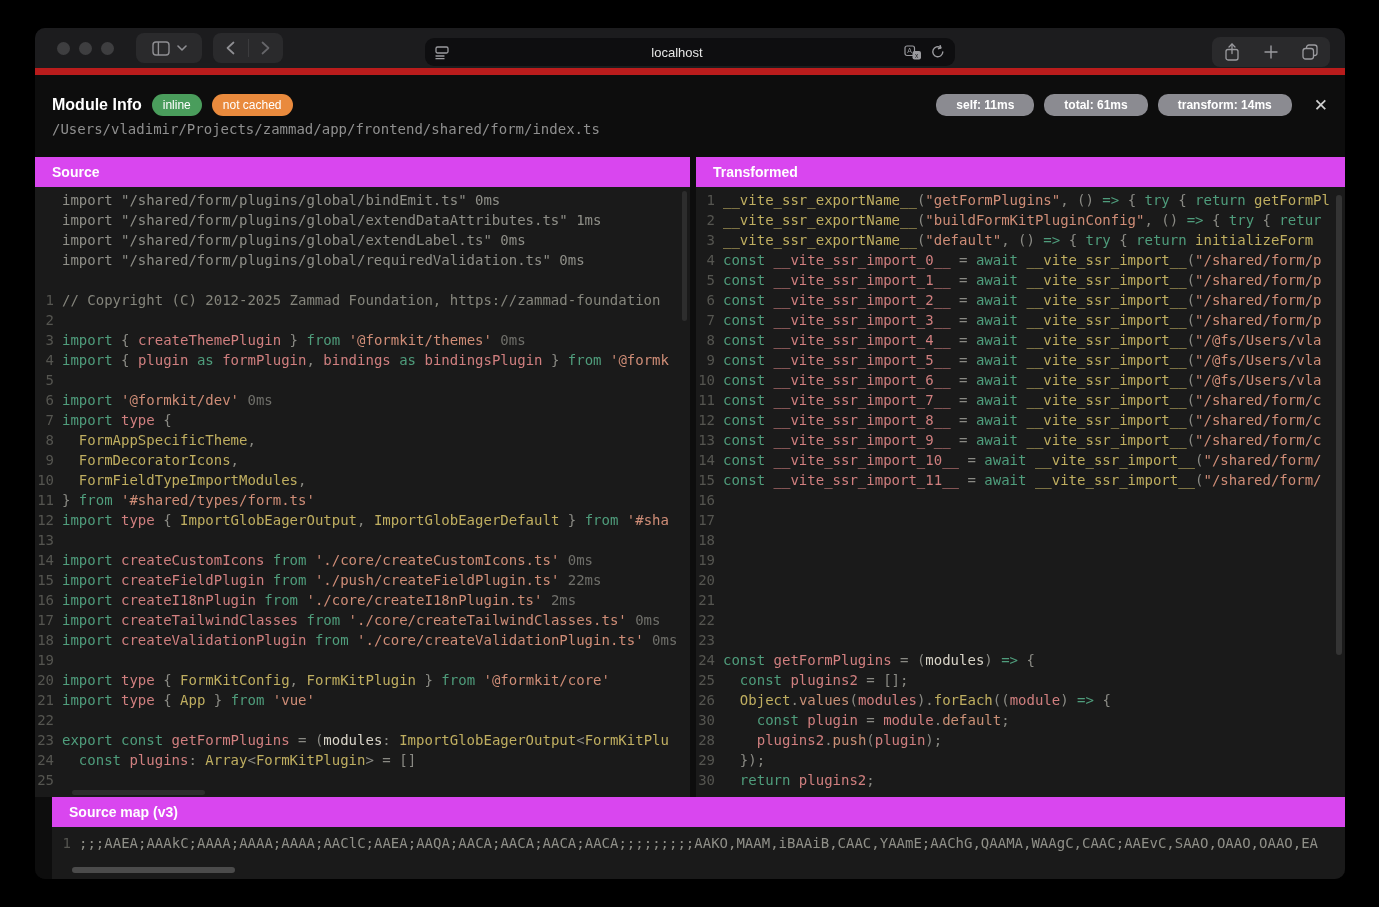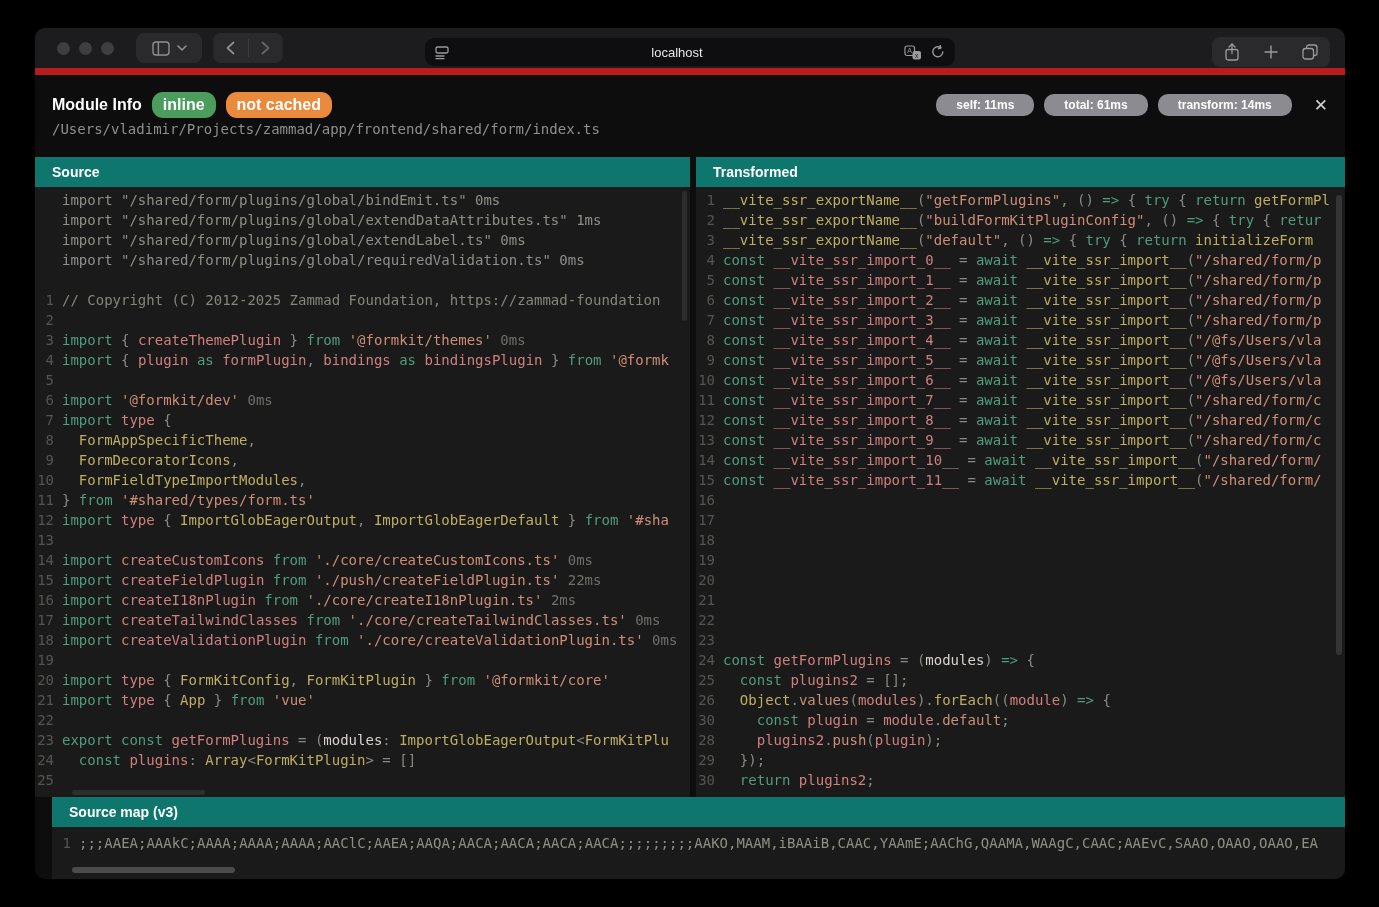--- a/index.html
+++ b/index.html
@@ -27,37 +27,37 @@
   .tb-right { position:absolute; right:15px; top:9px; width:118px; }
   .tb-right .btn { flex:1; display:flex; align-items:center; justify-content:center; height:100%; }
   svg.ic { display:block; }
 
   
   .page { position:absolute; top:47px; left:0; right:0; bottom:0; background:#0d0d0d; }
 
   .mi-row { position:absolute; top:16px; left:17px; right:17px; height:28px;
             display:flex; align-items:center; }
   .mi-title { color:#fff; font-size:16px; font-weight:bold; }
-  .badge { margin-left:10px; color:#fff; font-size:16px; font-weight:bold;
+  .badge { margin-left:10px; color:#fff; font-size:12px; font-weight:normal;
            padding:4px 11px; border-radius:11px; }
   .badge-green { background:#4a9d5c; }
   .badge-orange { background:#e98a3d; }
   .mi-right { margin-left:auto; display:flex; align-items:center; gap:10px; }
   .timing { background:#8b8b91; color:#fff; font-size:12px; font-weight:bold;
             padding:4px 20px; border-radius:10px; }
   .mi-close { margin-left:12px; color:#d0d0d0; font-size:17px; line-height:1; cursor:default; }
   .mi-path { position:absolute; top:46px; left:17px; color:#8f8f8f; font-size:14px;
              font-family:"DejaVu Sans Mono", monospace; }
 
   
   .panels { position:absolute; top:82px; left:0; right:0; height:640px; display:flex; gap:6px; }
   .panel { display:flex; flex-direction:column; overflow:hidden; }
   .panel-src { width:655px; }
   .panel-tr { flex:1; }
-  .panel-header { height:30px; line-height:30px; background:#0f766e; color:#fff;
+  .panel-header { height:30px; line-height:30px; background:#d946ef; color:#fff;
                   font-size:14px; font-weight:bold; padding-left:17px; flex:none; }
   .codearea { flex:1; background:#1a1a1a; position:relative; overflow:hidden; padding-top:3px;
               font-family:"DejaVu Sans Mono", monospace; font-size:14px; }
   .line { display:flex; height:20px; line-height:20px; white-space:pre; }
   .ln { width:27px; padding-right:8px; text-align:right; color:#555550; flex:none; }
   .lt { white-space:pre; }
 
   .tok-k { color:#4f9d7c; }  
   .tok-v { color:#d07f7f; }  
   .tok-t { color:#bfae60; }  

